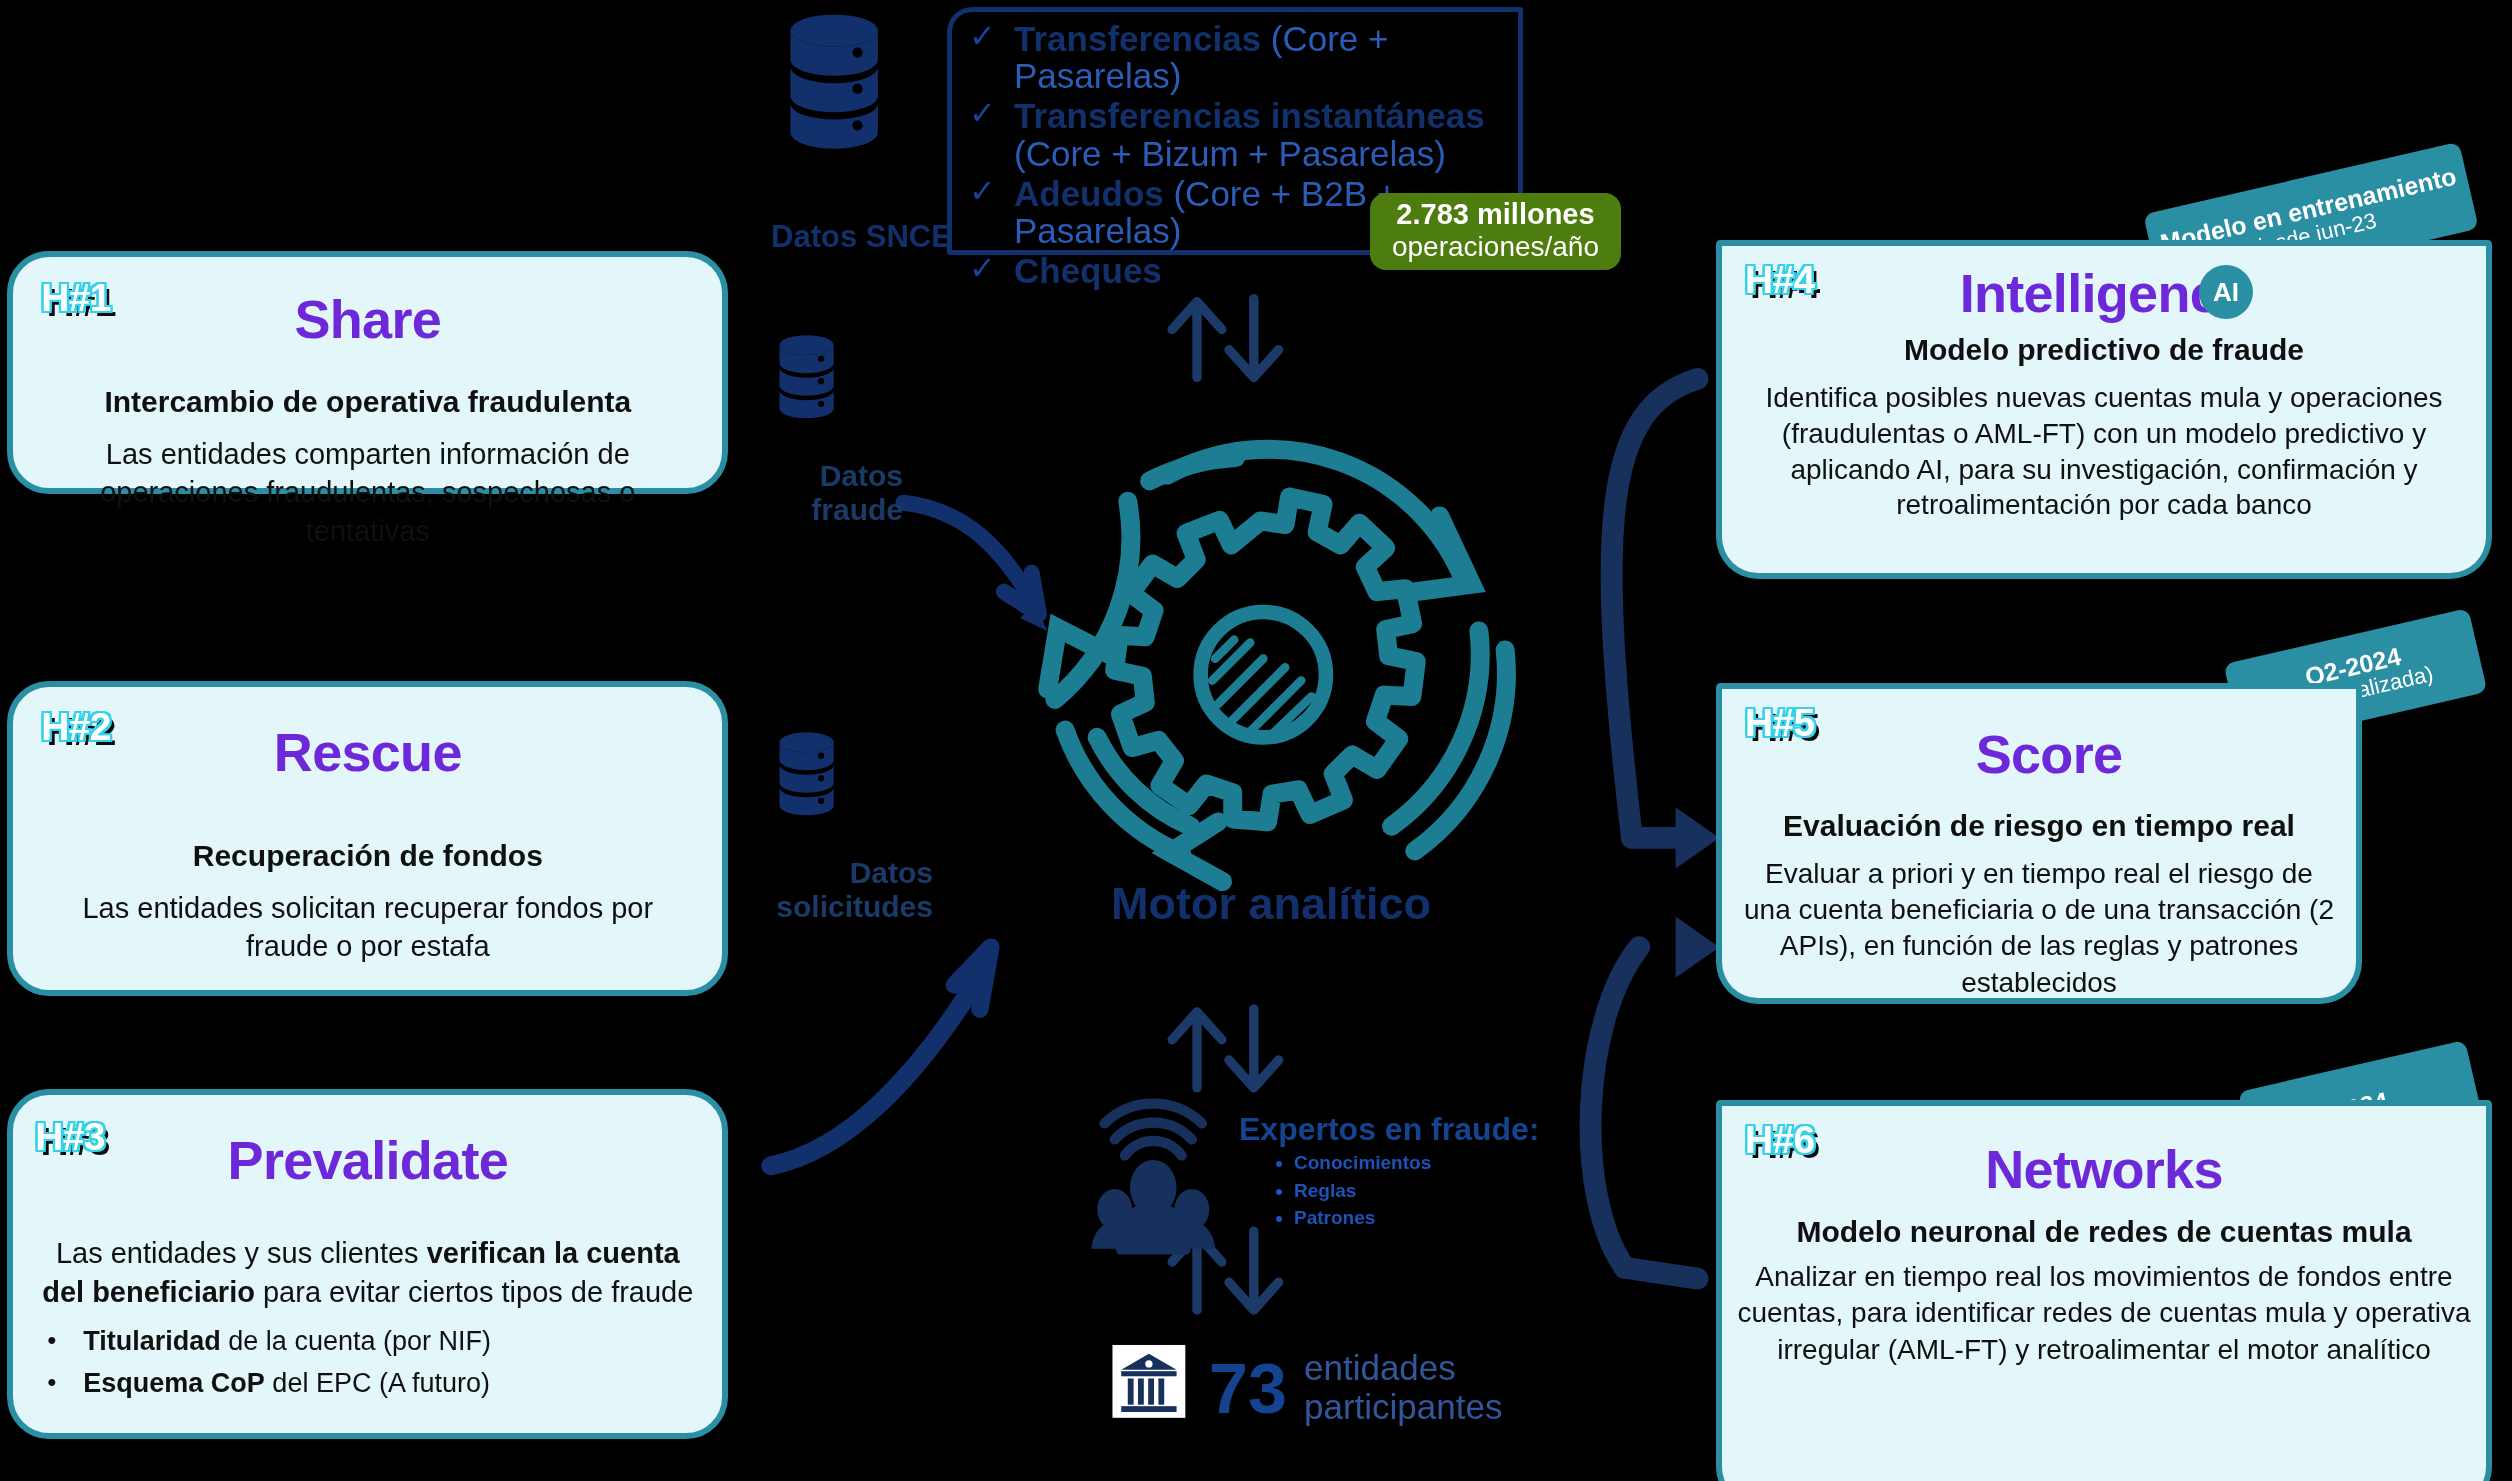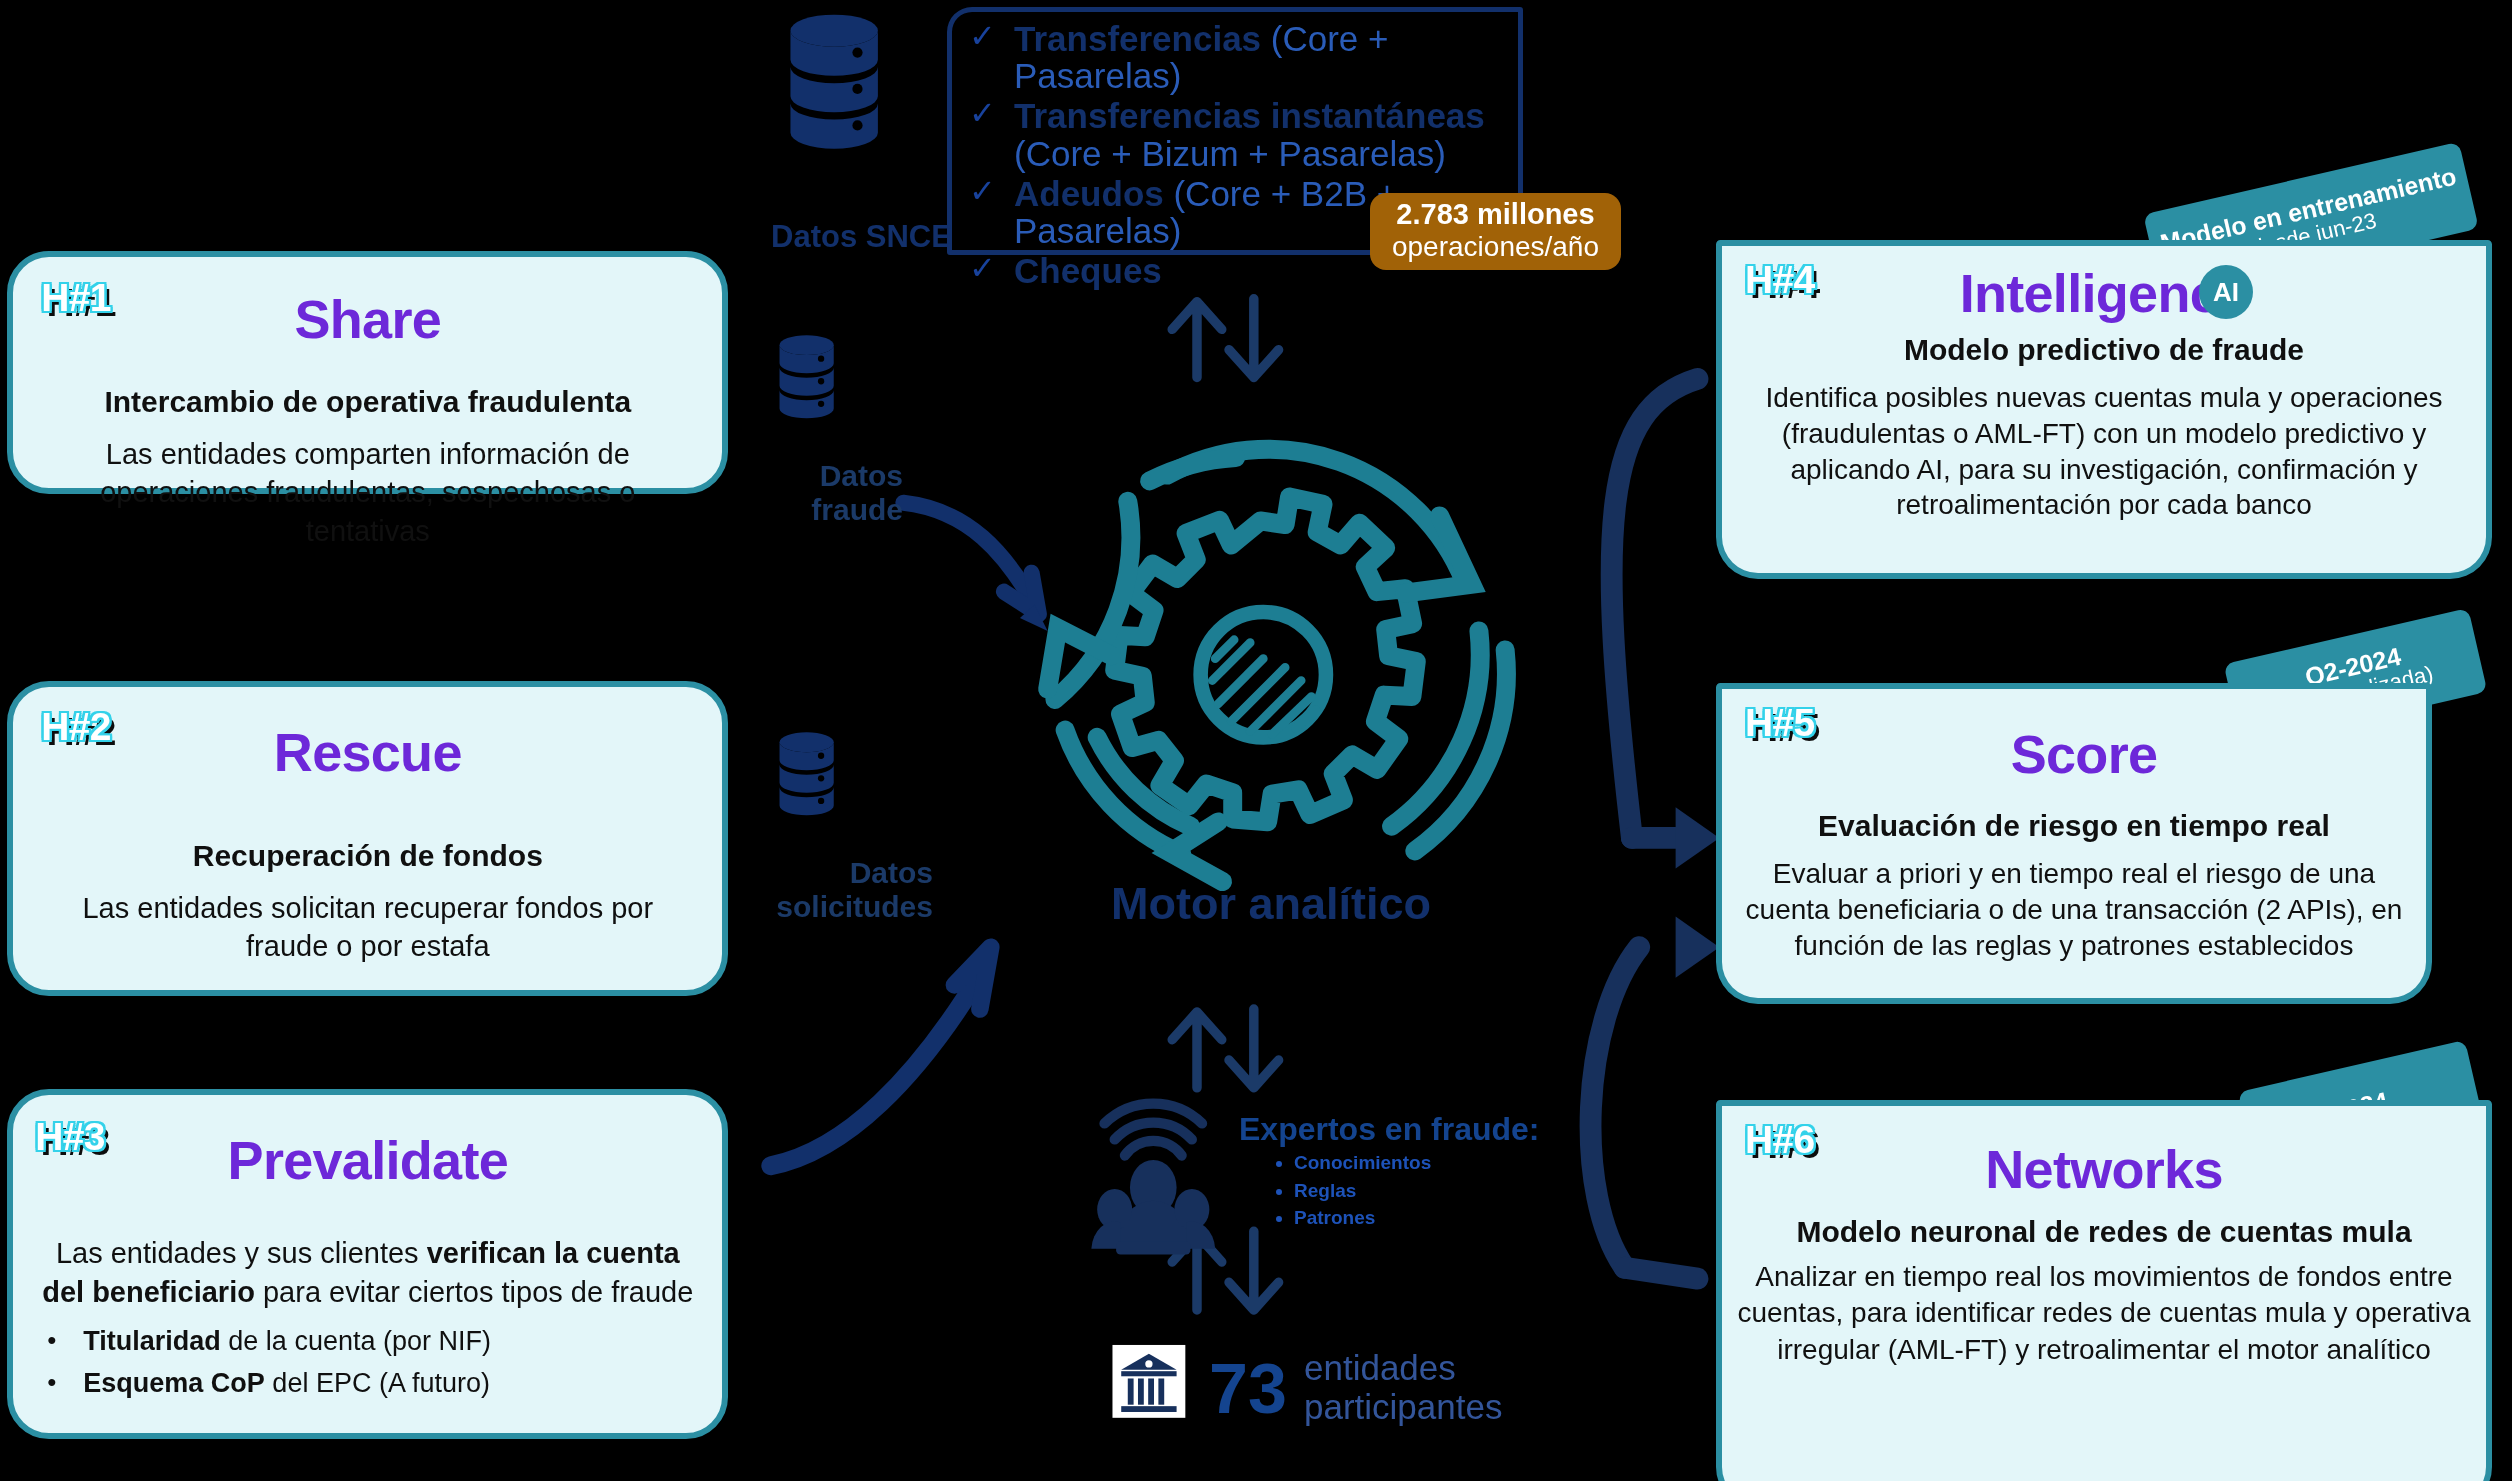--- a/index.html
+++ b/index.html
@@ -47,21 +47,21 @@
       box-sizing:border-box;}
   .sncelist{position:absolute;}
   .snceline{display:flex;align-items:flex-start;margin-bottom:2.9px;}
   .chk{color:#18429c;font-size:32px;width:45px;flex:0 0 45px;line-height:1;}
   .stxt{font-size:35px;color:#18429c;line-height:1.06;}
   .stxt b{font-weight:bold;color:#12306b;}
   .stxt .lite{font-weight:normal;color:#2a5cb8;}
   .snce-label{position:absolute;color:#12306b;font-weight:bold;font-size:31px;}
 
   
-  .pill{position:absolute;background:#a16207;border-radius:16px;color:#fff;
+  .pill{position:absolute;background:#4d7c0f;border-radius:16px;color:#fff;
         display:flex;flex-direction:column;justify-content:center;align-items:center;}
   .pill .p1{font-weight:bold;font-size:29px;line-height:1.1;}
   .pill .p2{font-size:28px;line-height:1.15;}
 
   
   .lbl{position:absolute;color:#1b3a68;font-weight:bold;font-size:30px;
        line-height:1.12;text-align:right;}
   .motor{position:absolute;color:#12306b;font-weight:bold;font-size:45px;}
   .experts{position:absolute;color:#14448f;font-weight:bold;font-size:32px;}
   .explist{position:absolute;color:#1d52b8;font-weight:bold;font-size:19px;line-height:1.45;}
@@ -309,21 +309,21 @@
     <div class="sub" style="margin:13px 29px 0 29px;">Modelo predictivo de fraude</div>
     <div class="body" style="margin:13px 14.6px 0 14.6px;font-size:28px;line-height:1.28;">Identifica posibles nuevas cuentas mula y operaciones (fraudulentas o AML-FT) con un modelo predictivo y aplicando AI, para su investigación, confirmación y retroalimentación por cada banco</div>
   </div>
   <div class="aibadge" style="left:2199px;top:265px;">AI</div>
 
   <div class="ribbon" style="left:2230px;top:635px;width:251px;height:86px;transform:rotate(-13deg);">
     <div class="r1">Q2-2024</div>
     <div class="r2">(PoC realizada)</div>
   </div>
 
-  <div class="card right" style="left:1716px;top:683px;width:716px;height:321px;">
+  <div class="card right" style="left:1716px;top:683px;width:646px;height:321px;">
     <div class="hnum" style="left:23px;top:11.7px;">H#5</div>
     <div class="title" style="margin-top:38px;margin-left:20px;">Score</div>
     <div class="sub" style="margin:28px 29px 0 29px;">Evaluación de riesgo en tiempo real</div>
     <div class="body" style="margin:13px 20.4px 0 20.4px;font-size:28px;line-height:1.3;">Evaluar a priori y en tiempo real el riesgo de una cuenta beneficiaria o de una transacción (2 APIs), en función de las reglas y patrones establecidos</div>
   </div>
 
   <div class="ribbon" style="left:2244px;top:1065px;width:233px;height:82px;transform:rotate(-13deg);">
     <div class="r1">2024</div>
   </div>
 

